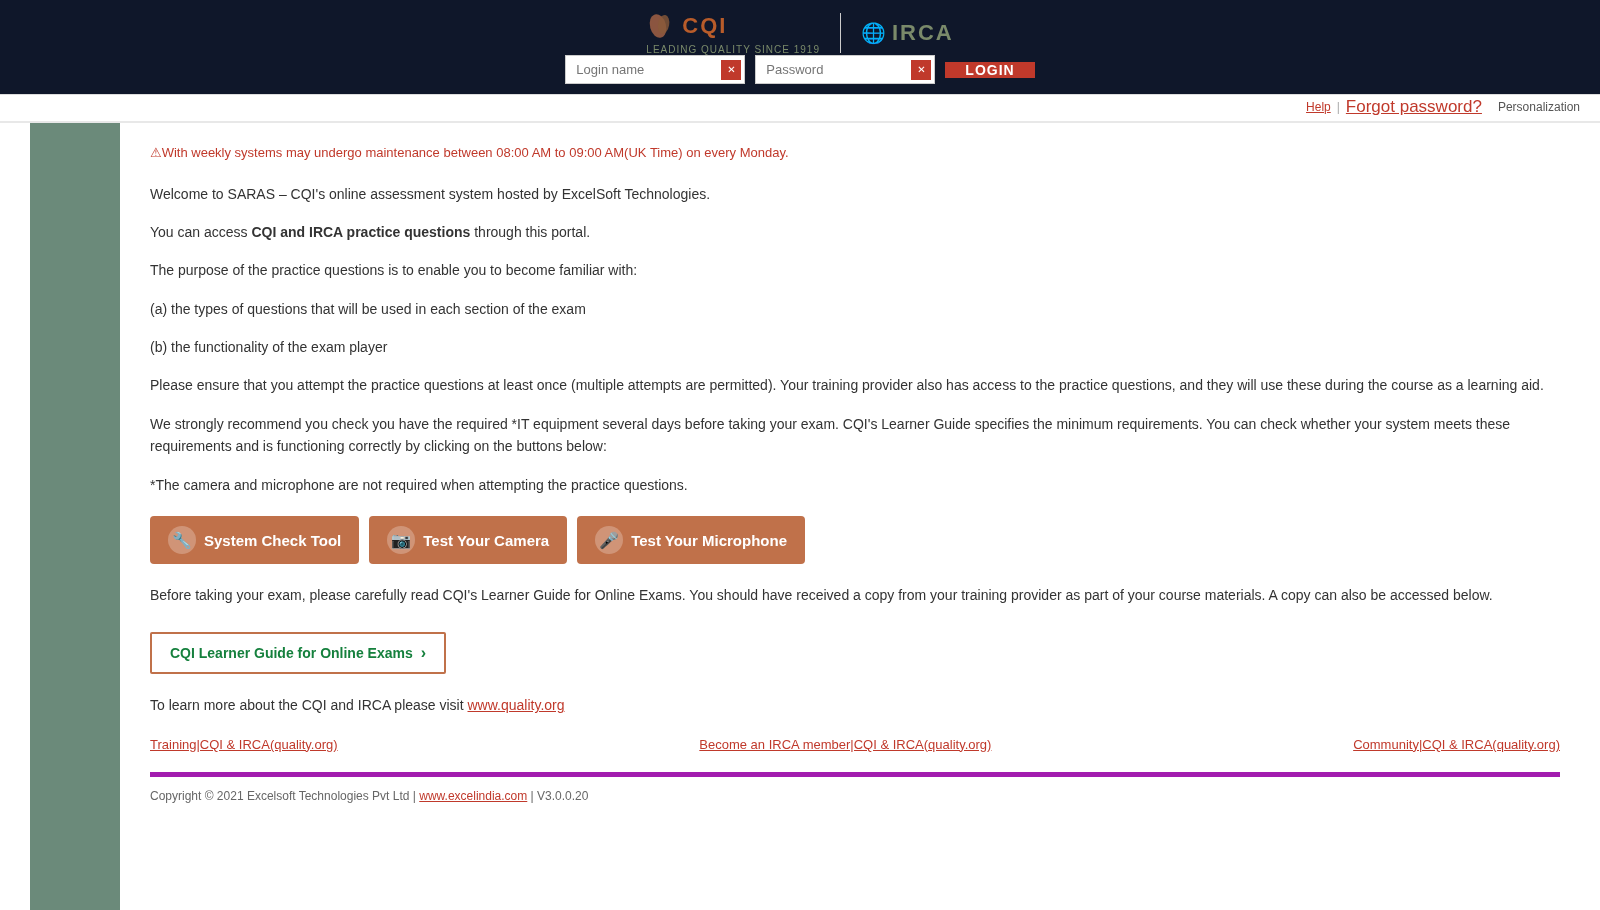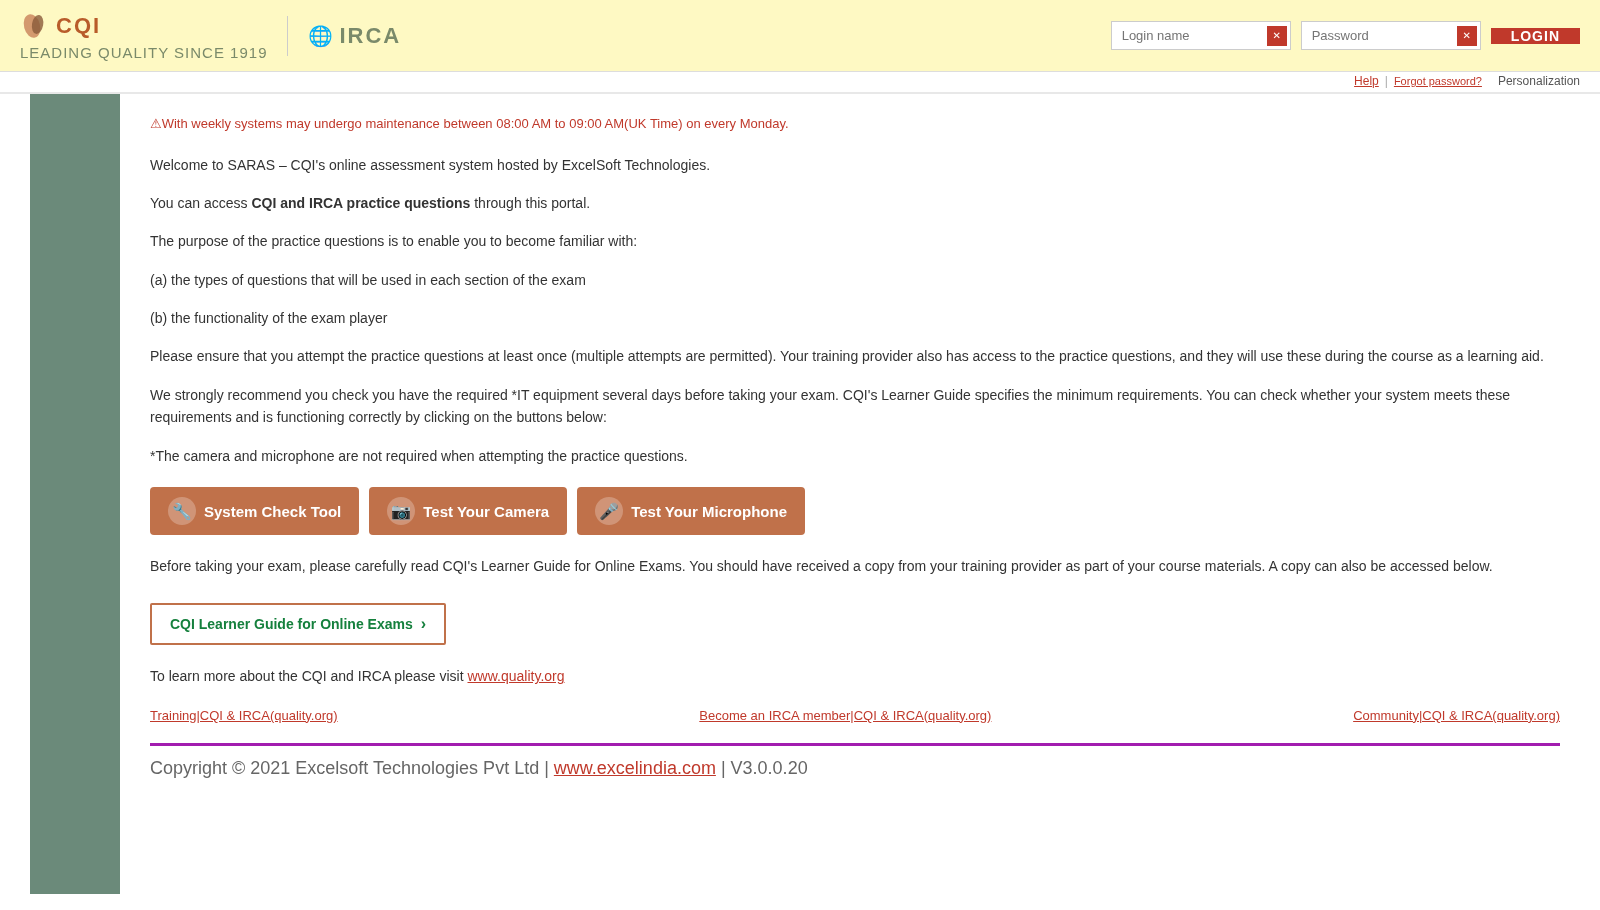--- a/index.html
+++ b/index.html
@@ -5,21 +5,22 @@
     * { margin: 0; padding: 0; box-sizing: border-box; }
     body { font-family: Arial, sans-serif; font-size: 14px; color: #333; background: #fff; }
 
     
     .header {
       display: flex;
       align-items: center;
       justify-content: space-between;
       padding: 10px 20px;
       border-bottom: 1px solid #ddd;
-      background: #fef9c3;
+      background: #0f172a;
+      flex-direction: column;
     }
     .logo-area {
       display: flex;
       align-items: center;
       gap: 10px;
     }
     .logo-cqi {
       display: flex;
       flex-direction: column;
       align-items: flex-start;
@@ -33,21 +34,21 @@
       width: 32px;
       height: 32px;
     }
     .cqi-text {
       font-size: 22px;
       font-weight: bold;
       color: #b85c2a;
       letter-spacing: 2px;
     }
     .cqi-tagline {
-      font-size: 15px;
+      font-size: 10px;
       color: #7a8a6a;
       letter-spacing: 1px;
       text-transform: uppercase;
       margin-top: 2px;
     }
     .logo-divider {
       width: 1px;
       height: 40px;
       background: #ccc;
       margin: 0 10px;
@@ -224,23 +225,23 @@
     }
     .footer-link {
       color: #c0392b;
       text-decoration: underline;
       font-size: 13px;
       cursor: pointer;
     }
 
     
     .copyright {
-      border-top: 3px solid #a21caf;
+      border-top: 5px solid #a21caf;
       padding: 12px 0;
-      font-size: 18px;
+      font-size: 12px;
       color: #666;
     }
     .copyright a {
       color: #c0392b;
       text-decoration: underline;
     }
   </style>
 </head>
 <body>
 
@@ -274,21 +275,21 @@
       <button class="input-clear-btn">✕</button>
     </div>
     <button class="login-btn">LOGIN</button>
   </div>
 </div>
 
 <div class="subheader-row">
   <div style="display:flex; align-items:center; gap:6px; font-size:12px;">
     <a href="#" class="link-text" style="font-size:12px;">Help</a>
     <span class="header-links-sep">|</span>
-    <a href="#" class="link-text" style="font-size:11px;text-align:center;">Forgot password?</a>
+    <a href="#" class="link-text" style="font-size:17px;text-align:center;">Forgot password?</a>
     <a href="#" class="personalization-link" style="margin-left:10px;">Personalization</a>
   </div>
 </div>
 
 <div class="layout">
 
   <div class="sidebar"></div>
 
   <div class="main-content">
 

